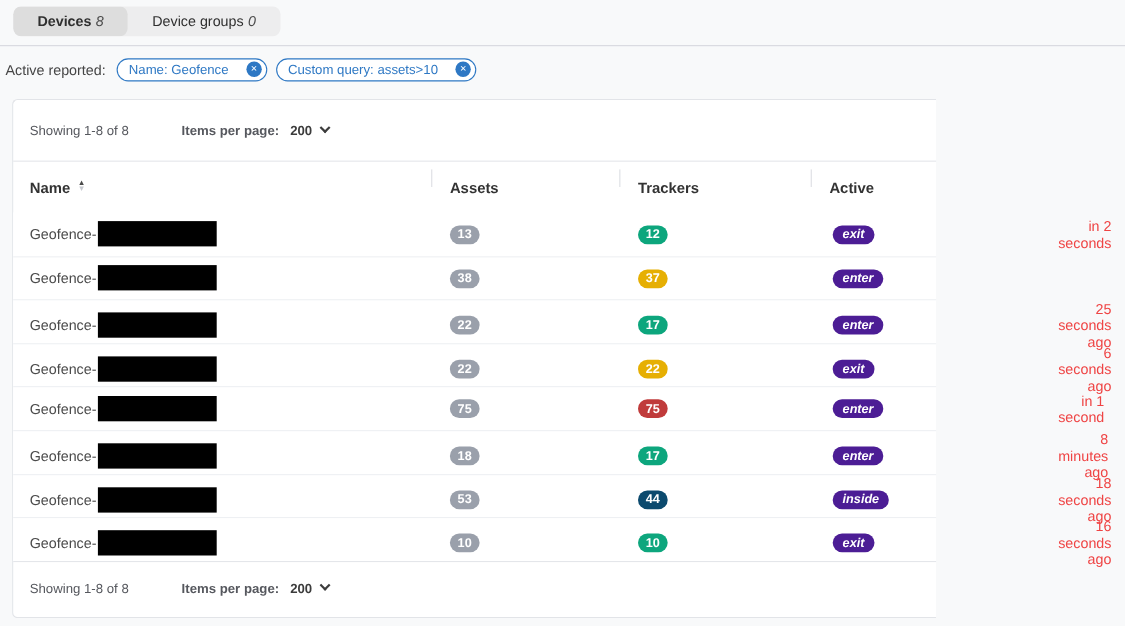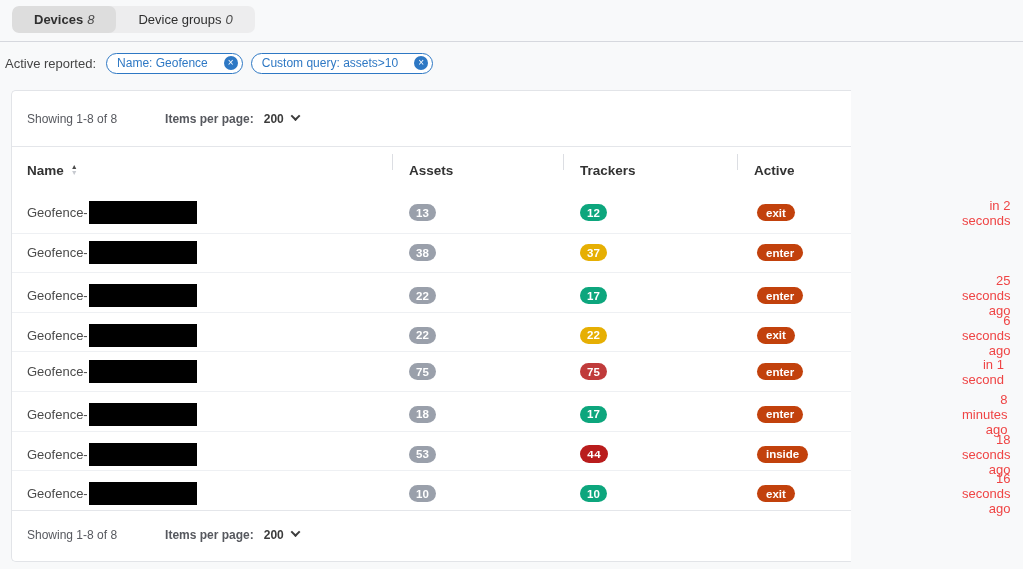--- a/index.html
+++ b/index.html
@@ -133,22 +133,22 @@
     min-width: 13px; text-align: center;
     padding: 2.5px 7px;
     border-radius: 10px;
     color: #fff; font-size: 11.5px; font-weight: bold;
     background: #9aa0ab;
   }
   .pill {
     display: inline-block;
     padding: 2.5px 9px;
     border-radius: 10px;
-    background: #c2410c;
-    color: #fff; font-size: 11.5px; font-weight: bold;
+    background: #4c1d95;
+    color: #fff; font-size: 11.5px; font-weight: bold; font-style: italic;
   }
 </style>
 </head>
 <body>
 
 <div class="tab-bar">
   <div class="tab active">
     <span>Devices</span><span class="count">8</span>
   </div>
   <div class="tab">
@@ -297,21 +297,21 @@
   </div>
       <div class="tr">
     <div class="td name-cell">
       <span>Geofence-</span>
       <span class="redaction"></span>
     </div>
     <div class="td assets-cell">
       <span class="badge">53</span>
     </div>
     <div class="td trackers-cell">
-      <span class="badge trackers" style="background: #b91c1c; font-family: Liberation Mono, monospace;">44</span>
+      <span class="badge trackers" style="background: #0c4a6e;">44</span>
     </div>
     <div class="td access-cell">
       <span class="pill">inside</span>
     </div>
     <div class="td last-cell">18 seconds ago</div>
   </div>
       <div class="tr">
     <div class="td name-cell">
       <span>Geofence-</span>
       <span class="redaction"></span>

